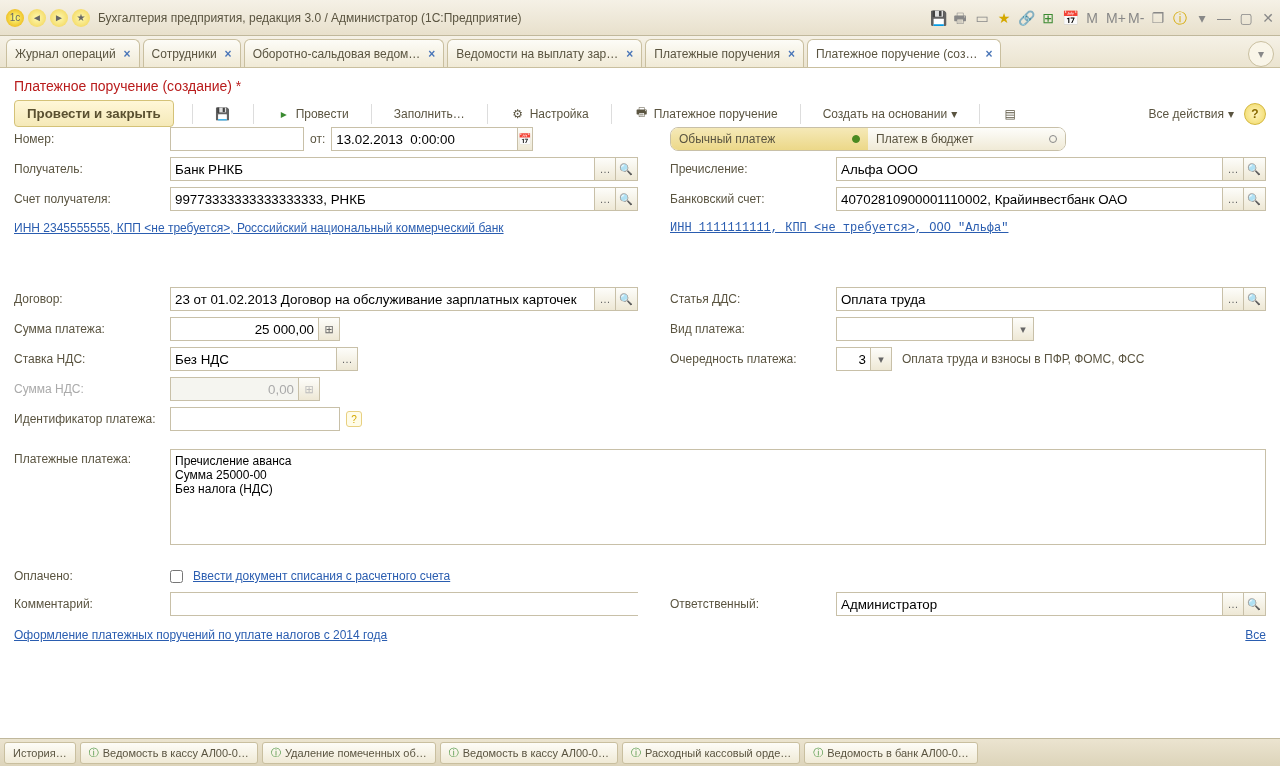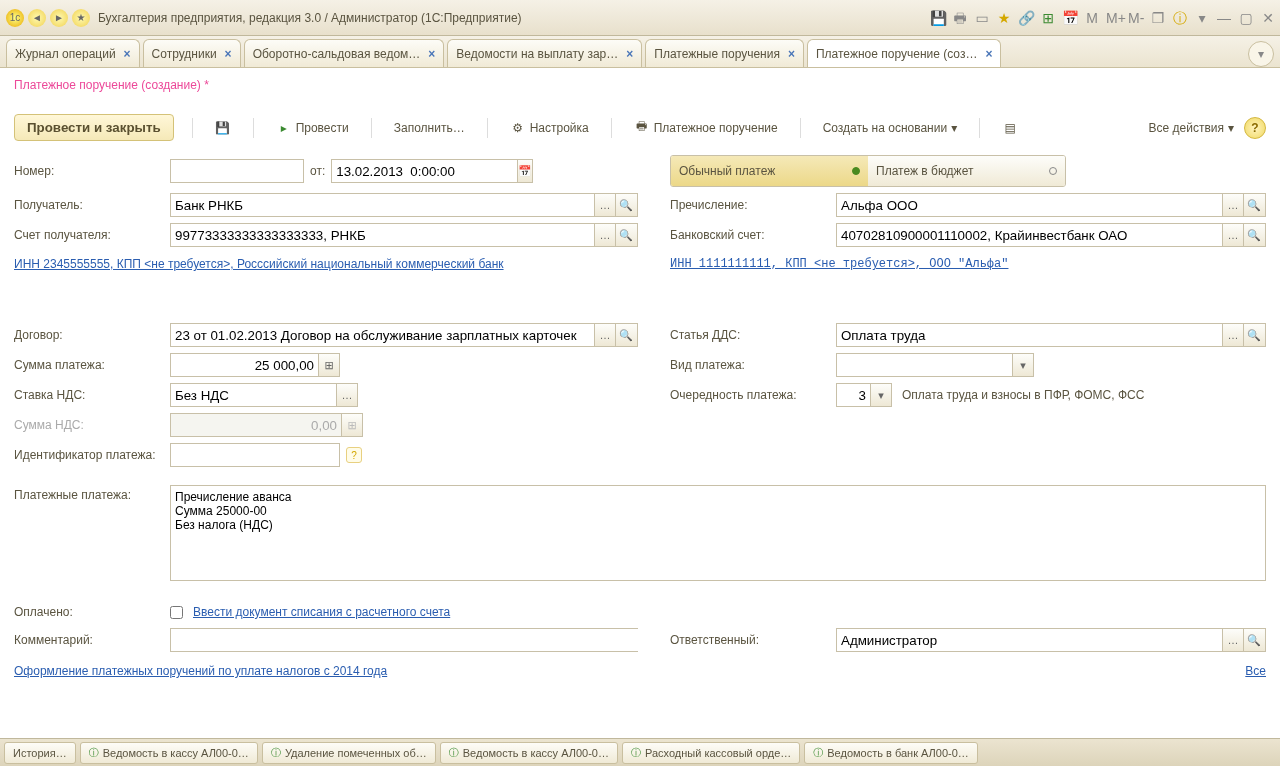--- a/index.html
+++ b/index.html
@@ -14,42 +14,42 @@
 .title-right .ico { width: 16px; height: 16px; display: inline-block; color: #888; font-size: 14px; line-height: 16px; text-align: center; }
 
 .tabs-bar { height: 32px; background: linear-gradient(#f5f1e6,#ebe4d0); display: flex; align-items: flex-end; padding: 0 6px; border-bottom: 1px solid #c9bf9f; }
 .tab { height: 28px; background: linear-gradient(#fdfcf7,#f0ead6); border: 1px solid #c9bf9f; border-bottom: none; border-radius: 6px 6px 0 0; display: flex; align-items: center; padding: 0 8px; margin-right: 3px; color: #5a5440; min-width: 0; }
 .tab.active { background: #fff; font-weight: normal; }
 .tab .close { margin-left: 8px; color: #4a76b8; font-weight: bold; cursor: pointer; }
 .tabs-more { width: 26px; height: 26px; border: 1px solid #c9bf9f; border-radius: 13px; background: #f9f5e8; margin-left: auto; display: flex; align-items: center; justify-content: center; color: #888; }
 
 .main { background: #fff; height: calc(766px - 26px - 32px - 28px); padding: 10px 14px; overflow: hidden; }
 
-.page-title { color: #ec4899; font-size: 12px; margin-bottom: 22px; }
-
-.toolbar { display: flex; align-items: center; gap: 18px; margin-bottom: 14px; }
+.page-title { color: #b91c1c; font-size: 14px; margin-bottom: 6px; }
+
+.toolbar { display: flex; align-items: center; gap: 18px; }
 .btn-primary { background: linear-gradient(#fff7d8,#f5e9b8); border: 1px solid #d4c278; border-radius: 4px; padding: 5px 12px; font-weight: bold; color: #5a5030; cursor: pointer; }
 .toolbtn { display: flex; align-items: center; gap: 4px; color: #5a5440; cursor: pointer; padding: 3px 4px; }
 .toolbtn .ico { width: 16px; height: 16px; display: inline-flex; align-items: center; justify-content: center; }
 .tool-sep { width: 1px; height: 20px; background: #ddd; }
 .toolbar-right { margin-left: auto; display: flex; align-items: center; gap: 6px; }
 .help-icon { width: 22px; height: 22px; border-radius: 11px; background: radial-gradient(#fff4c0,#f0d860); border: 1px solid #d4b840; display: flex; align-items: center; justify-content: center; color: #8a6a00; font-weight: bold; }
 
 .form-grid { display: grid; grid-template-columns: 156px 468px 32px 166px 1fr; gap: 6px 0; align-items: center; }
 .lbl { color: #5a5440; padding: 3px 0; }
 .lbl.dim { color: #aaa; }
 
 .inp { height: 24px; border: 1px solid #c8c0a8; background: #fff; padding: 0 4px; width: 100%; }
 .input-group { display: flex; }
 .input-group .inp { flex: 1; border-right: none; }
 .input-group .ibtn { width: 22px; height: 24px; border: 1px solid #c8c0a8; background: linear-gradient(#fdfdfa,#eee8d5); display: flex; align-items: center; justify-content: center; color: #666; font-size: 11px; cursor: pointer; }
 .input-group .ibtn + .ibtn { border-left: none; }
 .input-group .ibtn:last-child { }
 
-.toggle-group { display: flex; width: 100%; height: 32px; border: 1px solid #c8c0a8; border-radius: 3px; overflow: hidden; }
+.toggle-group { display: flex; width: 100%; height: 24px; border: 1px solid #c8c0a8; border-radius: 8px; overflow: hidden; }
 .toggle { flex: 1; display: flex; align-items: center; padding: 0 8px; gap: 6px; background: linear-gradient(#fdfdfa,#f0ead6); color: #5a5440; cursor: pointer; }
 .toggle.active { background: linear-gradient(#f5e9b8,#ecd888); }
 .radio-dot { width: 8px; height: 8px; border-radius: 4px; border: 1px solid #888; }
 .radio-dot.on { background: #4a8a20; border-color: #4a8a20; }
 
 .lnk { color: #2a5db0; text-decoration: underline; cursor: pointer; }
 
 .txtarea { width: 100%; height: 96px; border: 1px solid #c8c0a8; padding: 4px; font-family: inherit; font-size: 12px; resize: none; }
 
 .row-gap { height: 40px; }
@@ -273,21 +273,21 @@
     <div style="display:flex;align-items:center;gap:10px">
       <div class="input-group" style="width:56px">
         <input class="inp num-input" value="3" style="">
         <span class="ibtn">▾</span>
       </div>
       <span class="lbl">Оплата труда и взносы в ПФР, ФОМС, ФСС</span>
     </div>
 
     <div class="lbl dim">Сумма НДС:</div>
     <div>
-      <div class="input-group" style="width:193px">
+      <div class="input-group" style="width:150px">
         <input class="inp num-input" disabled="" style="background: rgb(245, 245, 240); color: rgb(170, 170, 170);" value="0,00">
         <span class="ibtn" style="color:#bbb">⊞</span>
       </div>
     </div>
     <div></div>
       <div></div>
       <div></div>
 
     <div class="lbl">Идентификатор платежа:</div>
     <div style="display:flex;gap:6px;align-items:center">

